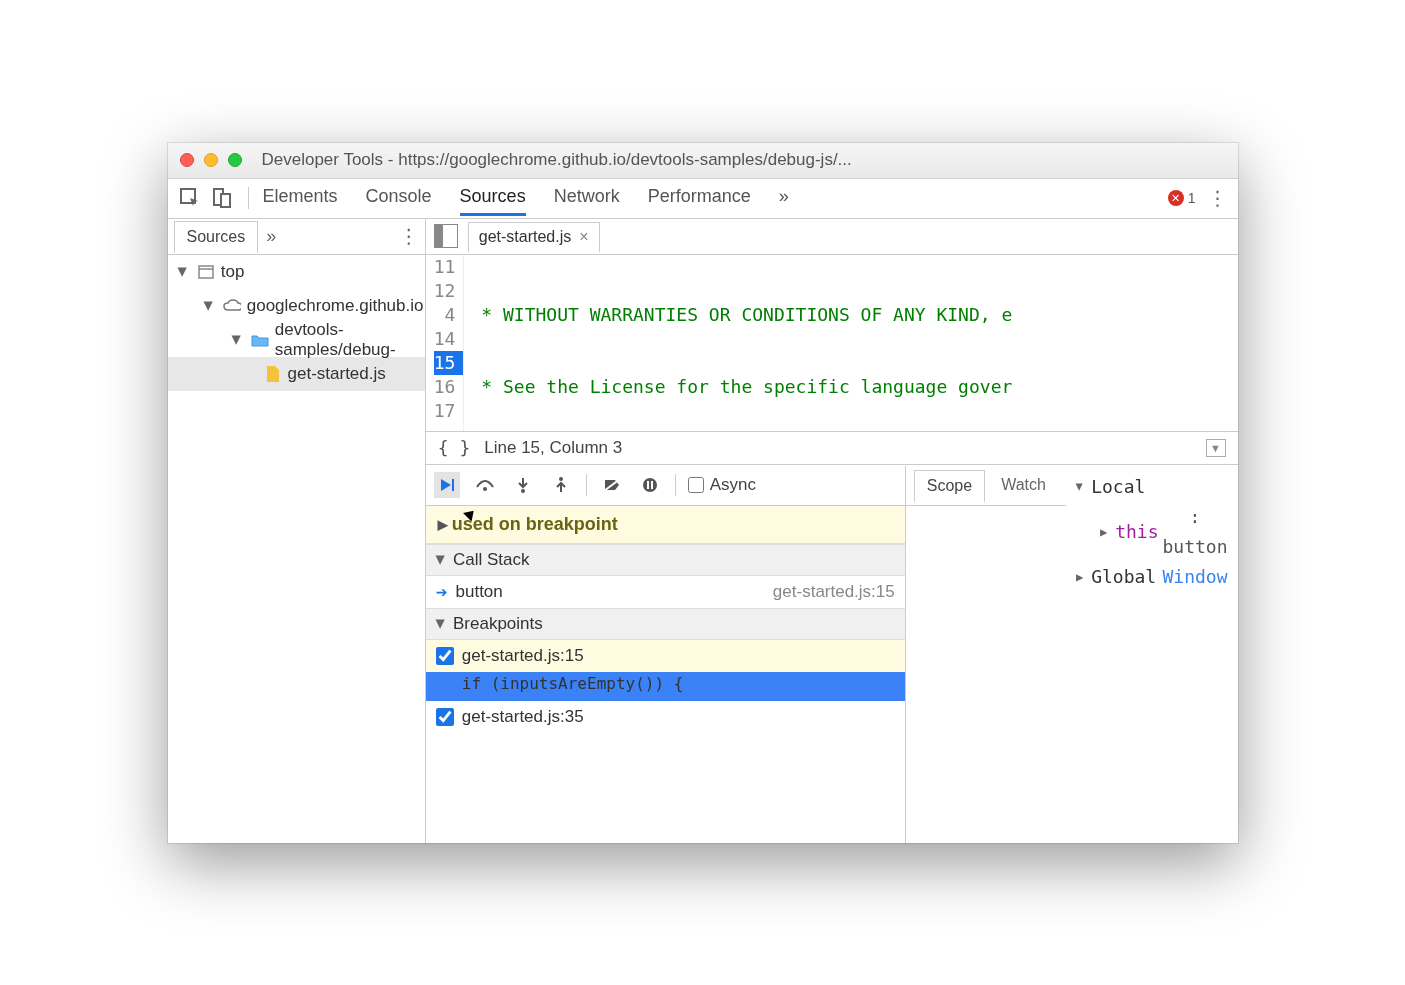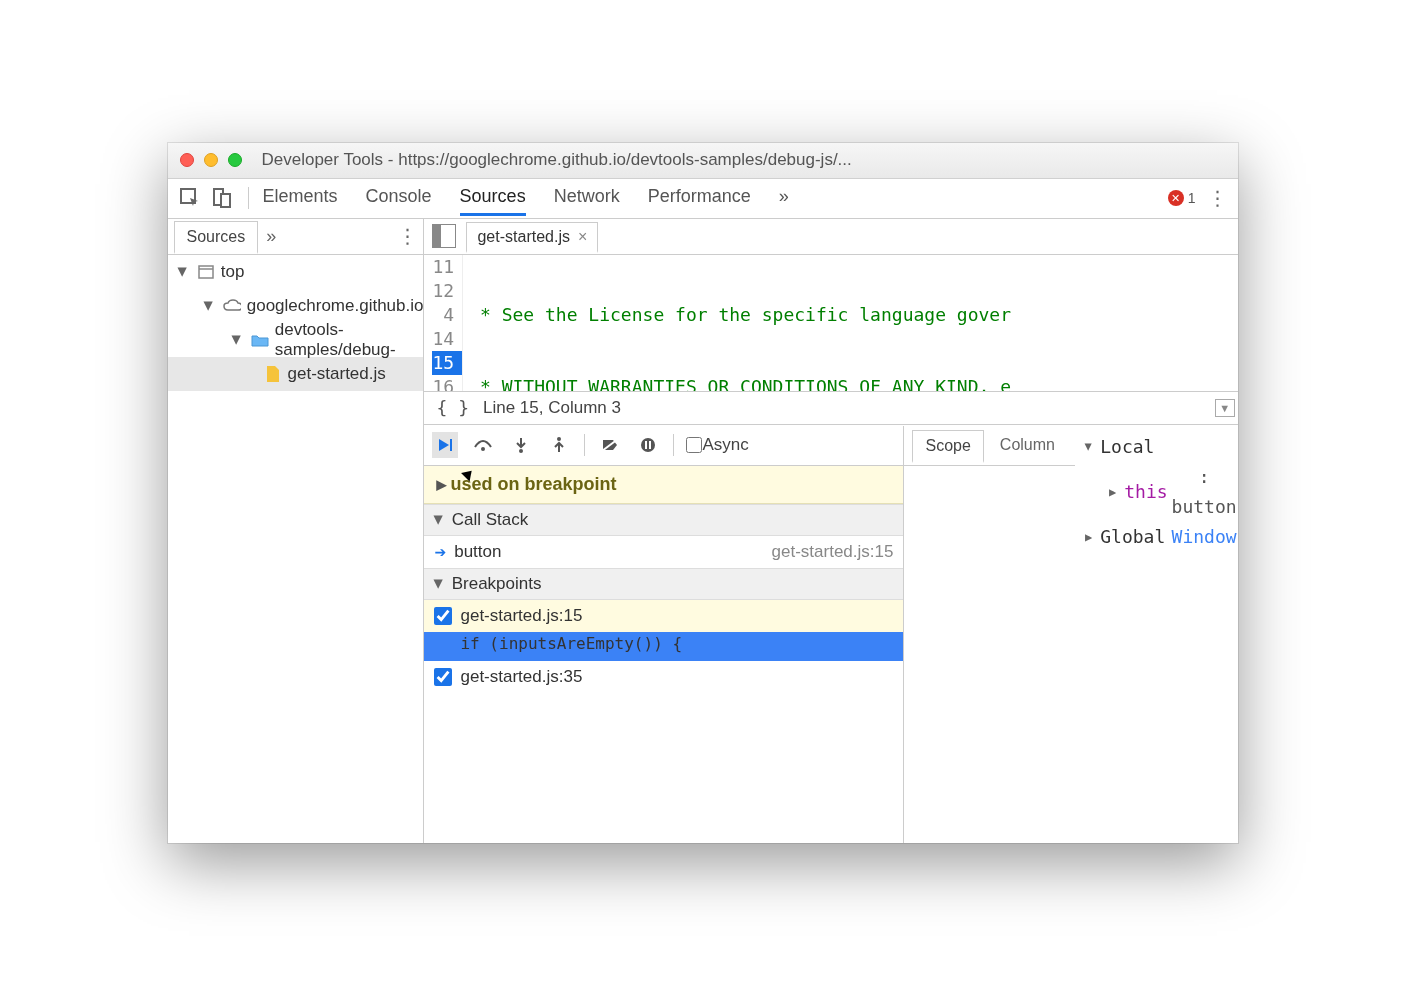--- a/index.html
+++ b/index.html
@@ -107,21 +107,21 @@
   background: #fff;
   font-size: 16px;
   display: flex;
   align-items: center;
   gap: 8px;
   position: relative;
   top: 1px;
   cursor: pointer;
 }
 .filetab .close { color: #888; cursor: pointer; }
-.code-area { display: flex; font-family: "Menlo","Monaco",monospace; font-size: 18px; line-height: 24px; height: 136px; overflow: hidden; }
+.code-area { display: flex; font-family: "Menlo","Monaco",monospace; font-size: 18px; line-height: 24px; height: 176px; overflow: hidden; }
 .gutter { background: #fff; text-align: right; padding: 0 8px; color: #888; border-right: 1px solid #eee; user-select: none; }
 .gutter .ln { height: 24px; }
 .gutter .ln.hl { background: #1a73e8; color: #fff; padding-right: 8px; margin-right: -8px; }
 .src { flex: 1; white-space: pre; overflow: hidden; }
 .src .cl { height: 24px; padding-left: 6px; }
 .c-comment { color: #007f00; }
 .status-bar {
   height: 34px;
   border-top: 1px solid #ccc;
   border-bottom: 1px solid #ccc;
@@ -142,21 +142,21 @@
   height: 40px;
   border-bottom: 1px solid #ccc;
   display: flex;
   align-items: center;
   padding: 0 8px;
   gap: 12px;
 }
 .dbtn { width: 26px; height: 26px; display: flex; align-items: center; justify-content: center; cursor: pointer; color: #555; }
 .dbtn.active { background: #e3e3e3; color: #1a73e8; }
 .dsep { width: 1px; height: 22px; background: #ccc; }
-.async { display: flex; align-items: center; color: #444; font-size: 17px; }
+.async { display: flex; align-items: center; gap: 6px; color: #444; font-size: 17px; }
 .async input { width: 16px; height: 16px; }
 .paused { background: #fffbe0; padding: 8px 12px; color: #6b6413; font-size: 18px; font-weight: 600; display: flex; align-items: center; gap: 4px; border-bottom: 1px solid #e5e0b5; }
 .section-hdr { background: #f0f0f0; border-top: 1px solid #ddd; border-bottom: 1px solid #ddd; padding: 5px 10px; font-size: 17px; color: #333; display: flex; align-items: center; gap: 4px; cursor: pointer; }
 .cs-row { display: flex; align-items: center; padding: 6px 10px; font-size: 17px; gap: 8px; }
 .cs-row .loc { margin-left: auto; color: #888; }
 .arrow-right { color: #1a73e8; font-size: 14px; }
 .bp-row { padding: 6px 10px; display: flex; align-items: center; gap: 8px; font-size: 17px; }
 .bp-row.active { background: #fffbe0; }
 .bp-row input { width: 18px; height: 18px; accent-color: #1a73e8; }
 .bp-code { font-family: "Menlo",monospace; padding: 2px 10px 8px 36px; font-size: 16px; color: #333; }
@@ -289,22 +289,22 @@
         <div class="gutter">
           <div class="ln">11</div>
           <div class="ln">12</div>
           <div class="ln">4</div>
           <div class="ln">14</div>
           <div class="ln hl">15</div>
           <div class="ln">16</div>
           <div class="ln">17</div>
         </div>
         <div class="src">
+          <div class="cl"><span class="c-comment"> * WITHOUT WARRANTIES OR CONDITIONS OF ANY KIND, e</span></div>
           <div class="cl"><span class="c-comment"> * See the License for the specific language gover</span></div>
-          <div class="cl"><span class="c-comment"> * WITHOUT WARRANTIES OR CONDITIONS OF ANY KIND, e</span></div>
           
           
           
           
           
         </div>
       </div>
       <div class="status-bar">
         <span class="braces">{ }</span>
         <span>Line 15, Column 3</span>
@@ -384,21 +384,21 @@
           <div class="bp-code" style="background:#3b82f6">if (inputsAreEmpty()) {</div>
           <div class="bp-row">
             <input type="checkbox" checked="" style="">
             <span>get-started.js:35</span>
           </div>
         </div>
 
         <div class="dbg-right">
           <div class="scope-tabs">
             <div class="subtab">Scope</div>
-            <div style="padding:6px 12px;color:#666;font-size:16px;cursor:pointer">Column</div>
+            <div style="padding:6px 12px;color:#666;font-size:16px;cursor:pointer">Watch</div>
           </div>
           <div class="scope-body">
             <div class="row">
               <span class="tri open">▶</span>
               <span>Local</span>
             </div>
             <div class="row" style="padding-left:24px">
               <span class="tri">▶</span>
               <span class="k">this</span>
                 <span class="v">: button</span>

